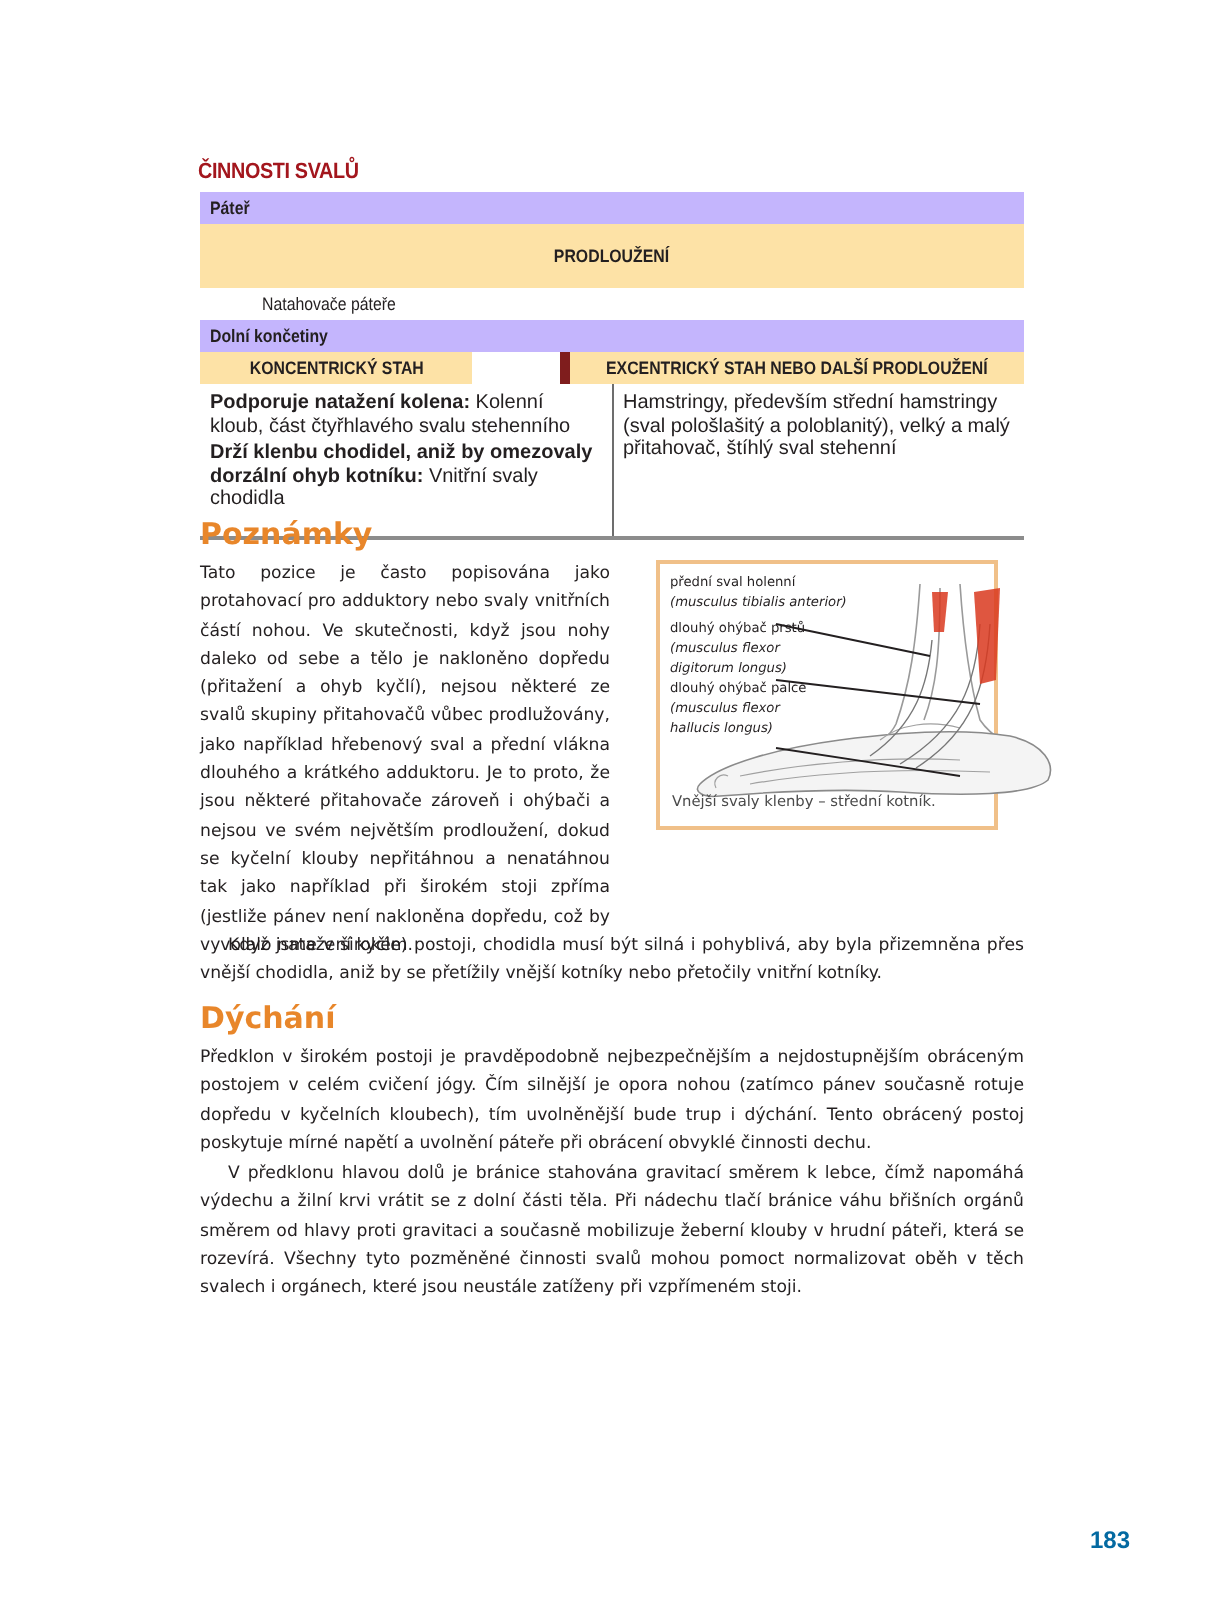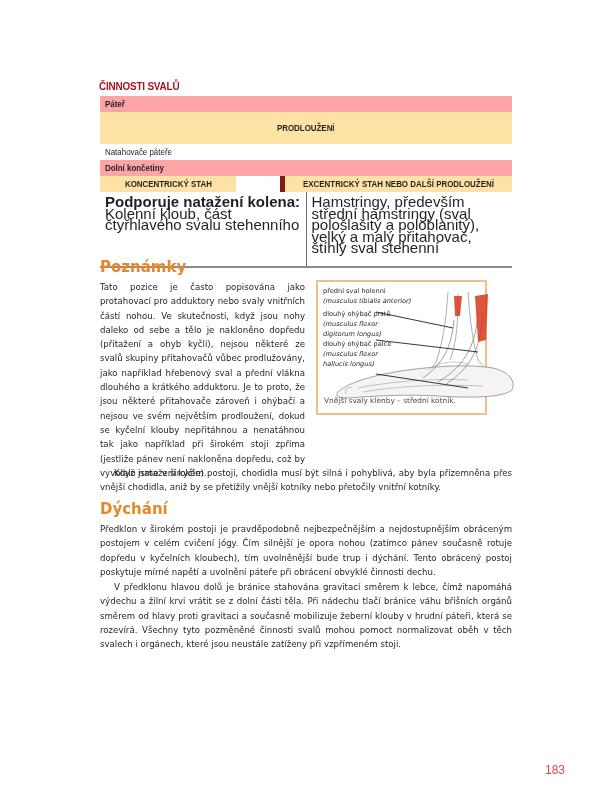--- a/index.html
+++ b/index.html
@@ -5,51 +5,51 @@
   html, body { margin:0; padding:0; }
   body { width:612px; height:800px; background:#ffffff; position:relative; overflow:hidden;
          font-family:"Liberation Sans", sans-serif; color:#231f20; }
   .page { position:absolute; left:0; top:0; width:612px; height:800px; }
 
   
   .table-title { position:absolute; left:99px; top:80px; font-family:"Liberation Sans", sans-serif;
                  font-weight:bold; font-size:11px; color:#a3161d; letter-spacing:-0.2px; transform:scaleX(0.9); transform-origin:left; }
   .ctable { position:absolute; left:100px; top:96px; width:412px; font-size:9px; }
   .row { box-sizing:border-box; width:100%; padding:0 5px; display:flex; align-items:center; }
-  .row-blue { background:#fca5a5; height:16px; font-weight:bold; }
+  .row-blue { background:#c4b5fd; height:16px; font-weight:bold; }
   .row-yellow { background:#fde2a6; height:32px; font-weight:bold; justify-content:center; }
-  .row-plain { background:#ffffff; height:16px; }
+  .row-plain { background:#ffffff; height:16px;margin-left:26px; }
   .row-split { display:flex; padding:0;gap:44px; }
   .row-split .cell { flex:1; box-sizing:border-box; padding:0 5px; }
   .cond { transform:scaleX(0.88); transform-origin:left; white-space:nowrap; }
   .condc { transform:scaleX(0.88); transform-origin:center; white-space:nowrap; }
   .hdr-cell { background:#fde2a6; height:16px; display:flex; align-items:center; justify-content:center; font-weight:bold; }
   .hdr-cell + .hdr-cell { border-left:5px solid #7f1d1d; }
   .body-cells { display:flex; border-bottom:2px solid #8c8c8c; }
-  .body-cell { flex:1; box-sizing:border-box; padding:4px 5px 10px 5px; line-height:11.5px; font-size:15px; min-height:64px; }
+  .body-cell { flex:1; box-sizing:border-box; padding:4px 5px 10px 5px; line-height:11.5px; font-size:10px; min-height:64px; }
   .body-cell + .body-cell { border-left:1px solid #6d6d6d; }
   .body-cell p { margin:0 0 2px 0; }
   .bold { font-weight:bold; }
 
   
   .h2 { position:absolute; font-family:"DejaVu Sans", sans-serif; font-weight:bold; font-size:15px; color:#e8862a; }
   .text { position:absolute; font-family:"DejaVu Sans", sans-serif; font-size:8.6px; line-height:14.3px; color:#231f20; text-align:justify; }
   .text p { margin:0; }
   .indent { text-indent:14px; }
 
   
-  .figure { position:absolute; left:316px; top:280px; width:171px; height:135px; border:2px solid #f0c089;
+  .figure { position:absolute; left:328px; top:280px; width:171px; height:135px; border:2px solid #f0c089;
             box-sizing:border-box; background:#ffffff; }
   .fig-labels { position:absolute; left:5px; top:4px; font-family:"DejaVu Sans", sans-serif; font-size:6.6px; line-height:10px; color:#231f20; }
   .fig-labels .it { font-style:italic; }
   .fig-labels .gap { height:3px; }
   .fig-caption { position:absolute; left:6px; bottom:8px; font-family:"DejaVu Sans", sans-serif; font-size:7.4px; color:#4a4a4a; }
   .fig-svg { position:absolute; left:0; top:0; }
 
-  .page-number { position:absolute; left:545px; top:763px; font-family:"Liberation Sans", sans-serif; font-weight:normal; font-size:12px; color:#ef4444; }
+  .page-number { position:absolute; left:545px; top:763px; font-family:"Liberation Sans", sans-serif; font-weight:bold; font-size:12px; color:#0369a1; }
 </style>
 </head>
 <body>
 
 <div class="page">
 
   <div class="table-title">ČINNOSTI SVALŮ</div>
   <div class="ctable">
     <div class="row row-blue">
       <span class="cond">Páteř</span>
@@ -67,20 +67,21 @@
       <div class="cell hdr-cell">
         <span class="condc">KONCENTRICKÝ STAH</span>
       </div>
       <div class="cell hdr-cell">
         <span class="condc">EXCENTRICKÝ STAH NEBO DALŠÍ PRODLOUŽENÍ</span>
       </div>
     </div>
     <div class="body-cells">
       <div class="body-cell">
         <p><span class="bold">Podporuje natažení kolena:</span><span> Kolenní kloub, část čtyřhlavého svalu stehenního</span></p>
+        <p><span class="bold">Drží klenbu chodidel, aniž by omezovaly dorzální ohyb kotníku:</span><span> Vnitřní svaly chodidla</span></p>
       </div>
       <div class="body-cell">
         <p>Hamstringy, především střední hamstringy (sval pološlašitý a poloblanitý), velký a malý přitahovač, štíhlý sval stehenní</p>
       </div>
     </div>
   </div>
 
   <div class="h2" style="left:100px; top:258px;">Poznámky</div>
   <div class="text" style="left:100px; top:280px; width:205px;">
     <p>Tato pozice je často popisována jako protahovací pro adduktory nebo svaly vnitřních částí nohou. Ve skutečnosti, když jsou nohy daleko od sebe a tělo je nakloněno dopředu (přitažení a ohyb kyčlí), nejsou některé ze svalů skupiny přitahovačů vůbec prodlužovány, jako například hřebenový sval a přední vlákna dlouhého a krátkého adduktoru. Je to proto, že jsou některé přitahovače zároveň i ohýbači a nejsou ve svém největším prodloužení, dokud se kyčelní klouby nepřitáhnou a nenatáhnou tak jako například při širokém stoji zpříma (jestliže pánev není nakloněna dopředu, což by vyvolalo natažení kyčle).</p>

